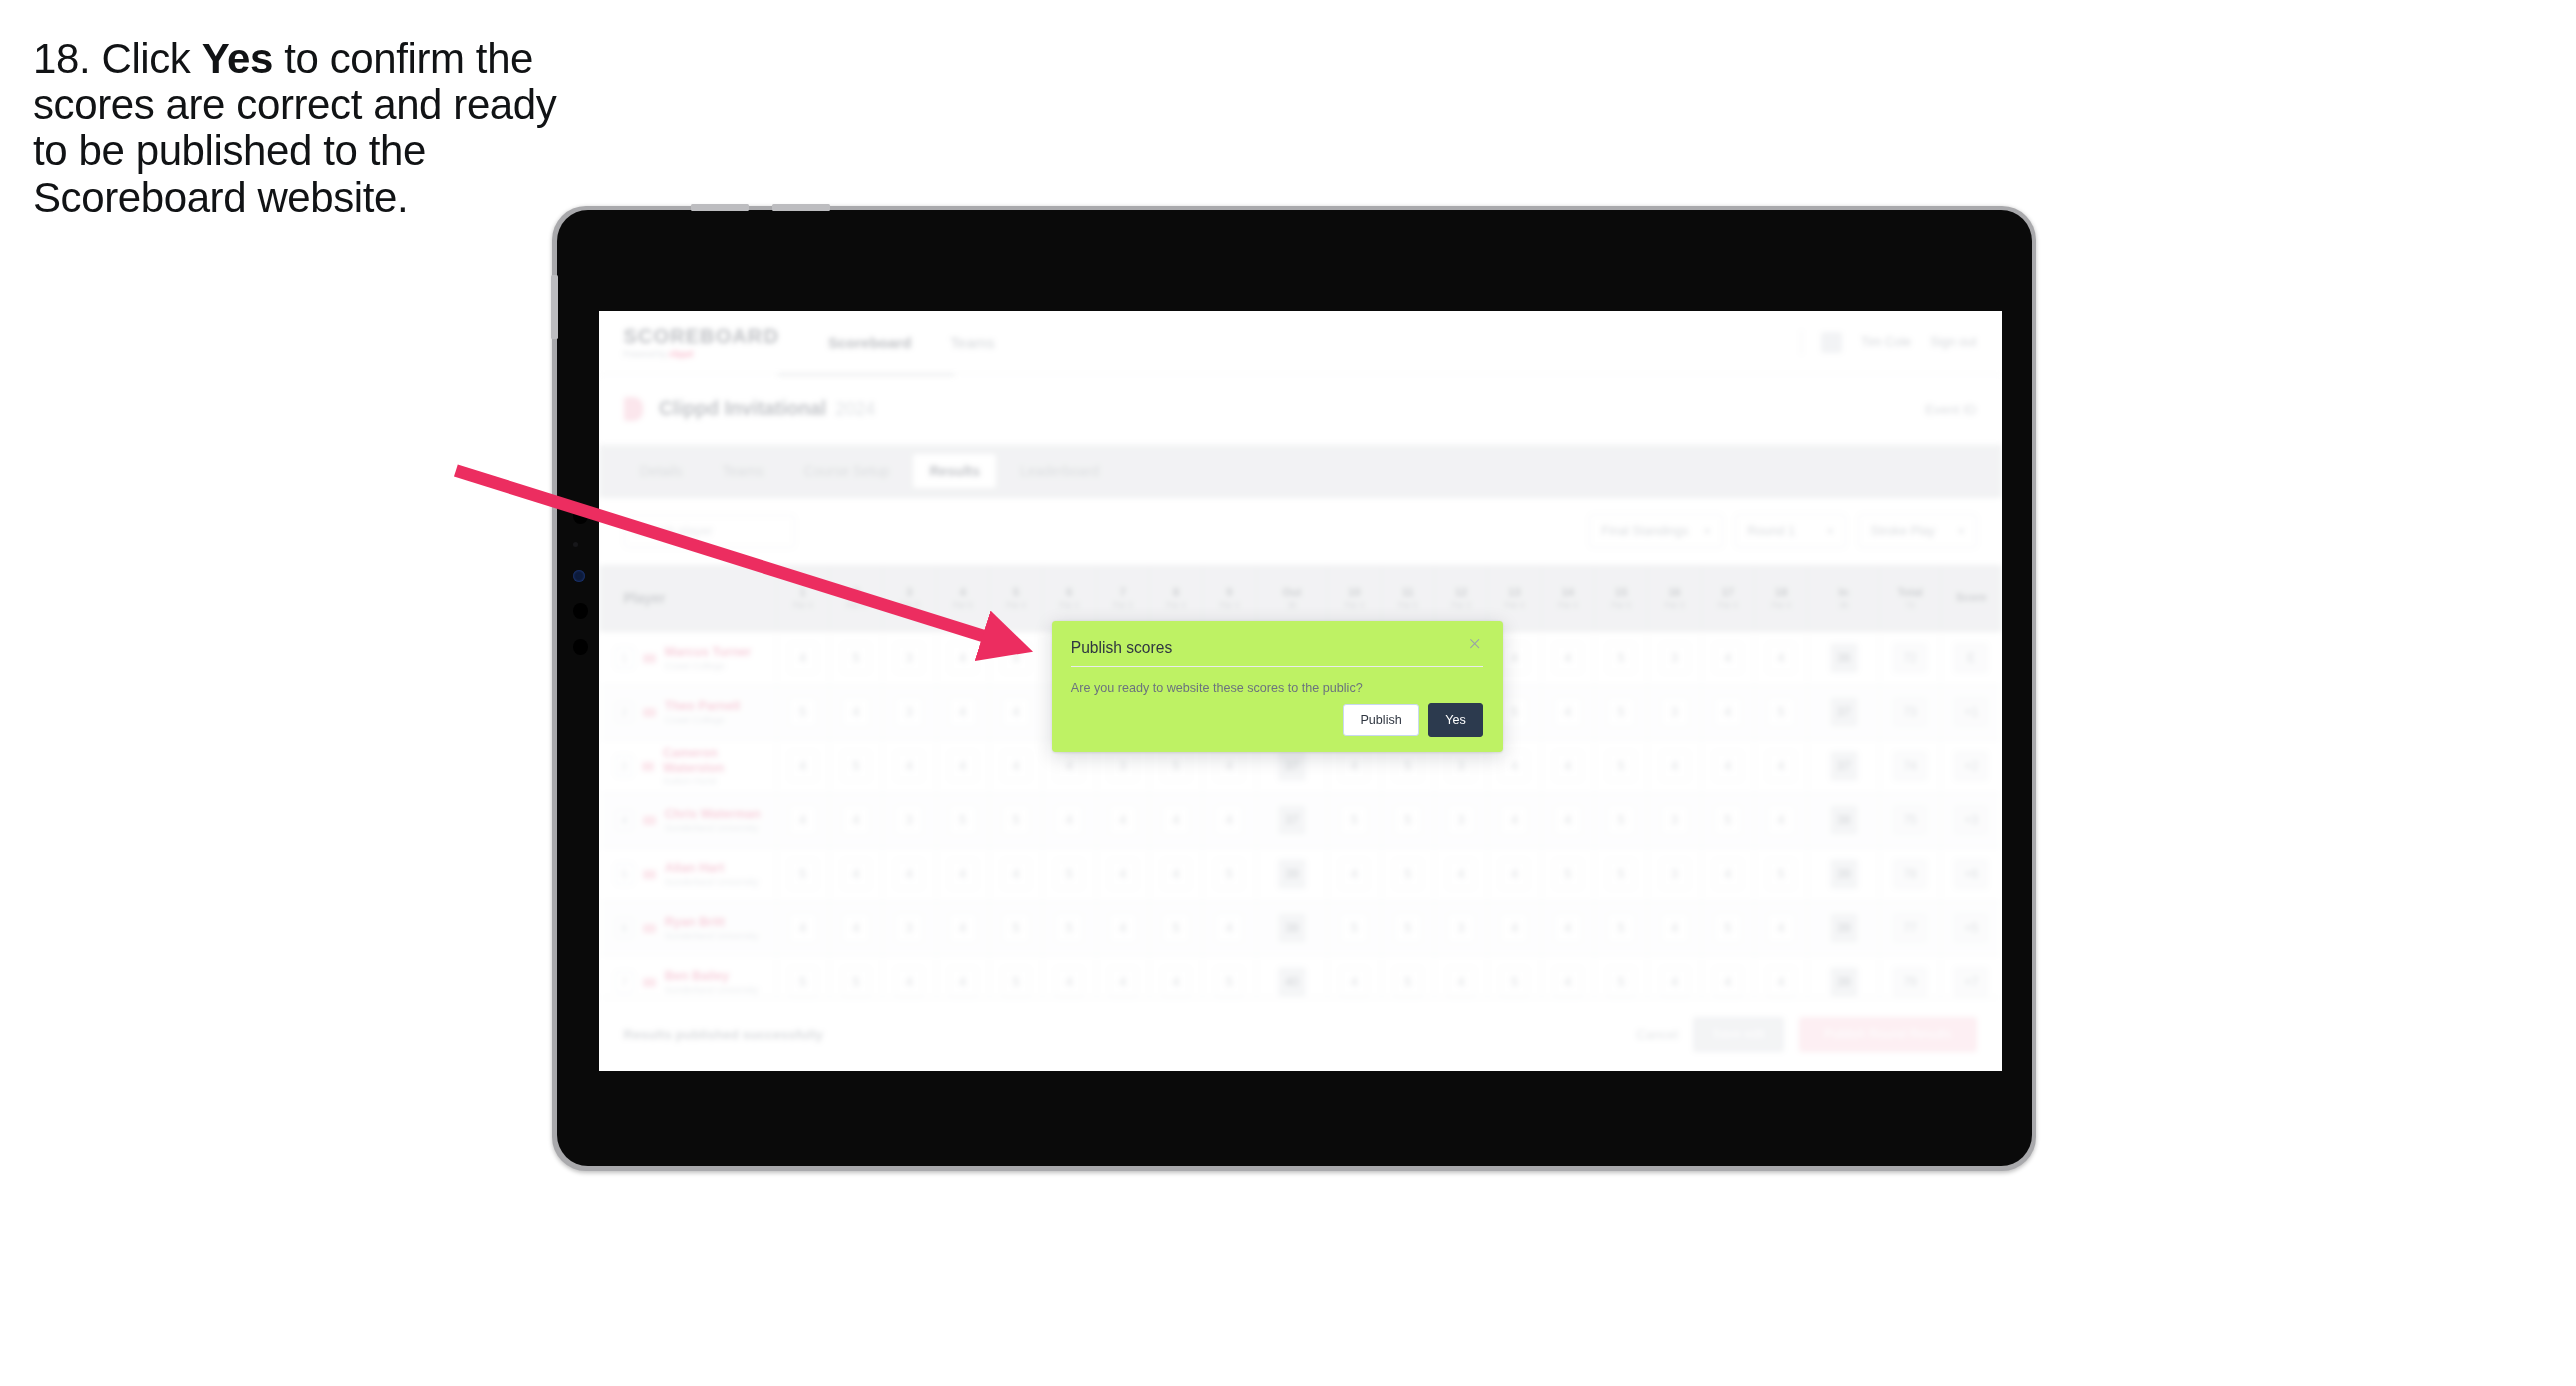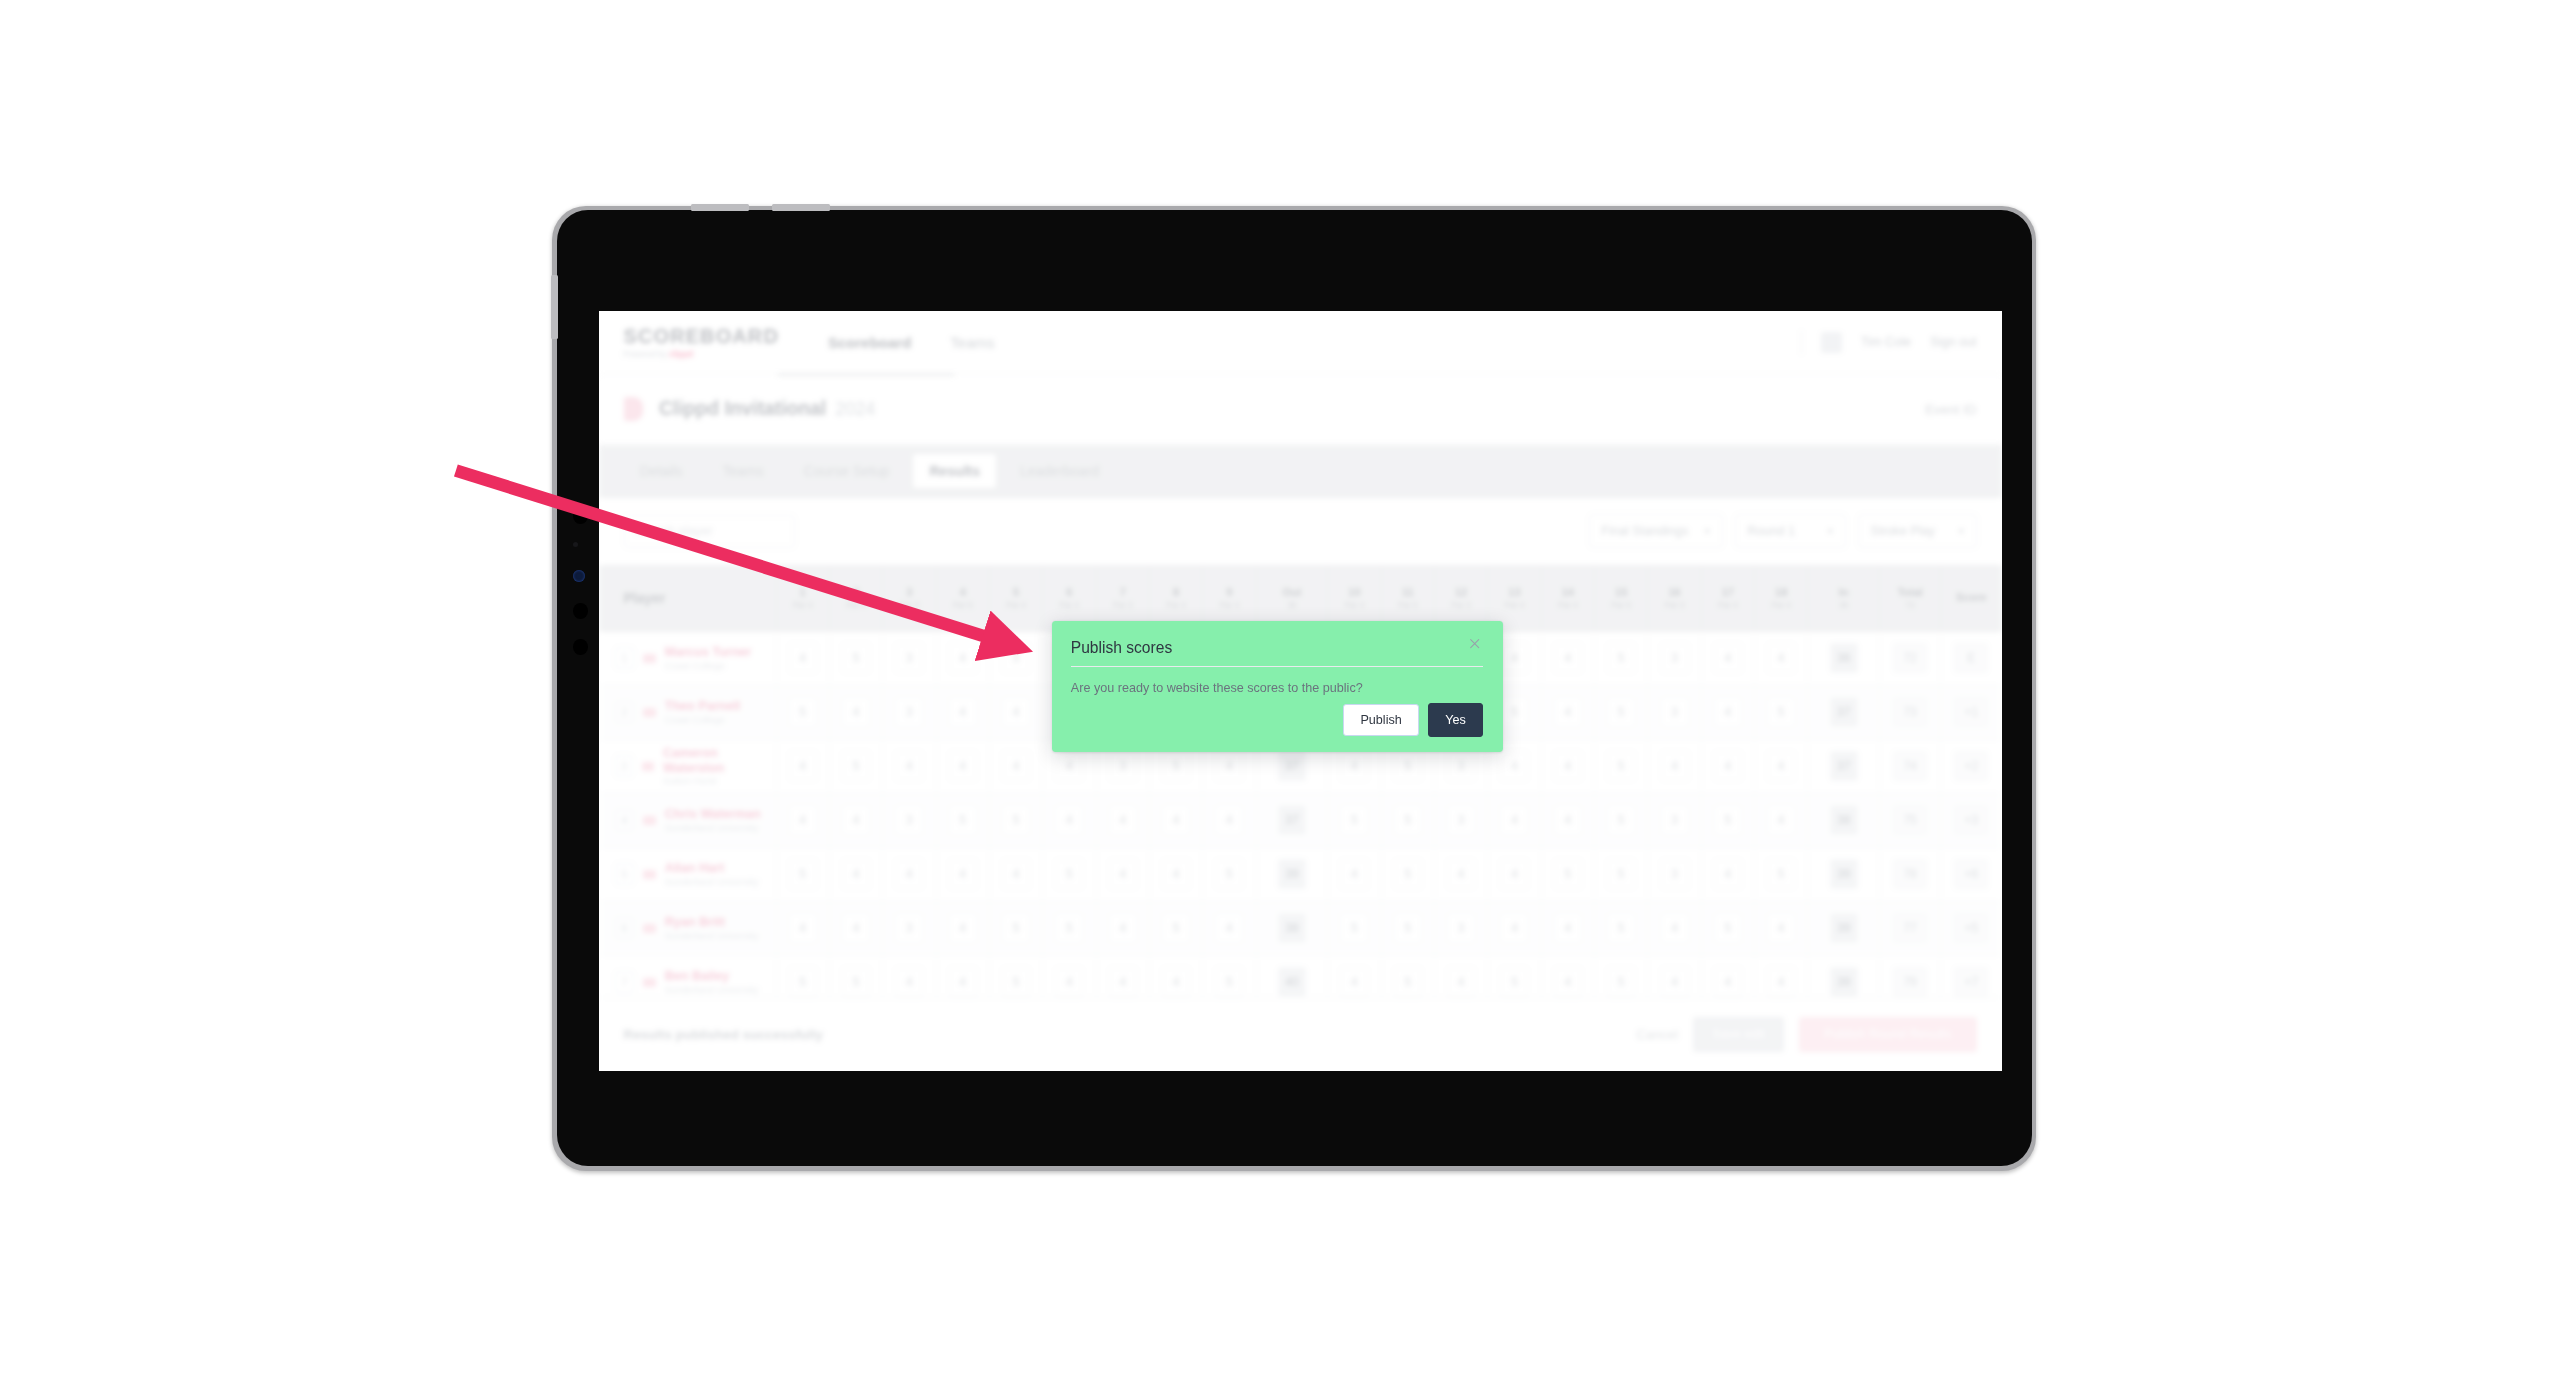--- a/index.html
+++ b/index.html
@@ -179,21 +179,21 @@
   .footer-right { margin-left: auto; display: flex; align-items: center; gap: 15px; }
   .fb-link { font-size: 13.4px; color: #a7adb5; }
   .fb-gray { background:#d8dbe0; color:#fff; font-size:12.6px; padding:10.4px 19.3px; border-radius:3.7px; }
   .fb-pink { background:#f9ccd8; color:#fff; font-size:12.6px; padding:10.4px 25px; border-radius:3.7px; }
 
   
   .dialog {
     position: absolute;
     left: 453px; top: 310px;
     width: 451px; height: 131px;
-    background: #86efac;
+    background: #bef264;
     border-radius: 3.7px;
     box-shadow: 0 4.5px 19.3px rgba(20,25,40,0.16), 0 0.7px 2.2px rgba(20,25,40,0.10);
     z-index: 20;
   }
   .dlg-head {
     position: relative;
     margin: 0 19.3px; padding: 18px 0 9.6px 0;
     border-bottom: 0.7px solid #e9ebee;
   }
   .dlg-title { font-size: 15.6px; color: #2f3641; font-weight: 400; }
@@ -221,20 +221,23 @@
 
   
   .arrow-svg { position: absolute; left: 0; top: 0; width: 2576px; height: 1386px;
                pointer-events: none; z-index: 60; }
 </style>
 </head>
 <body>
 
 <div id="root">
 
+  <div class="instruction">
+    <span>18.</span><span> Click </span><b>Yes</b><span> to confirm the scores are correct and ready to be published to the Scoreboard website.</span>
+  </div>
 
   <div class="device">
     <div class="device-inner">
       <div class="btn-edge btn-vol-1"></div>
       <div class="btn-edge btn-vol-2"></div>
       <div class="btn-edge btn-power"></div>
 
       <div class="sensor s1"></div>
       <div class="sensor s2"></div>
       <div class="sensor s3"></div>

